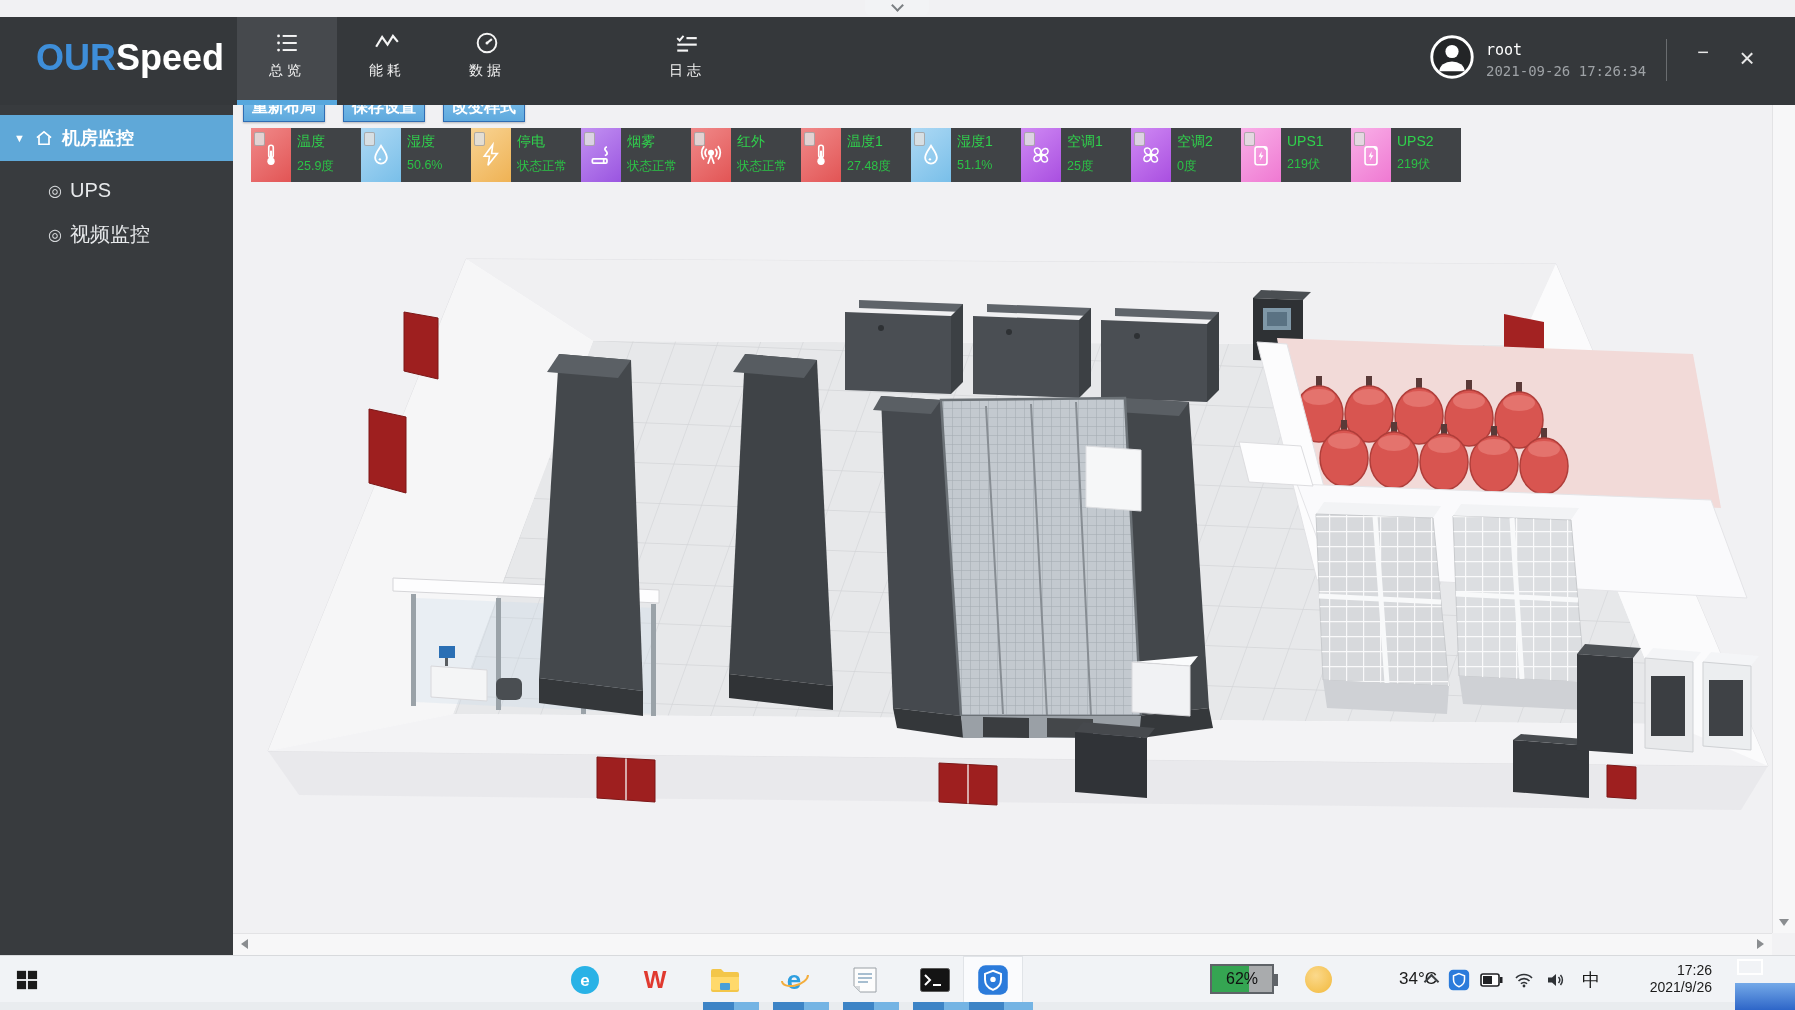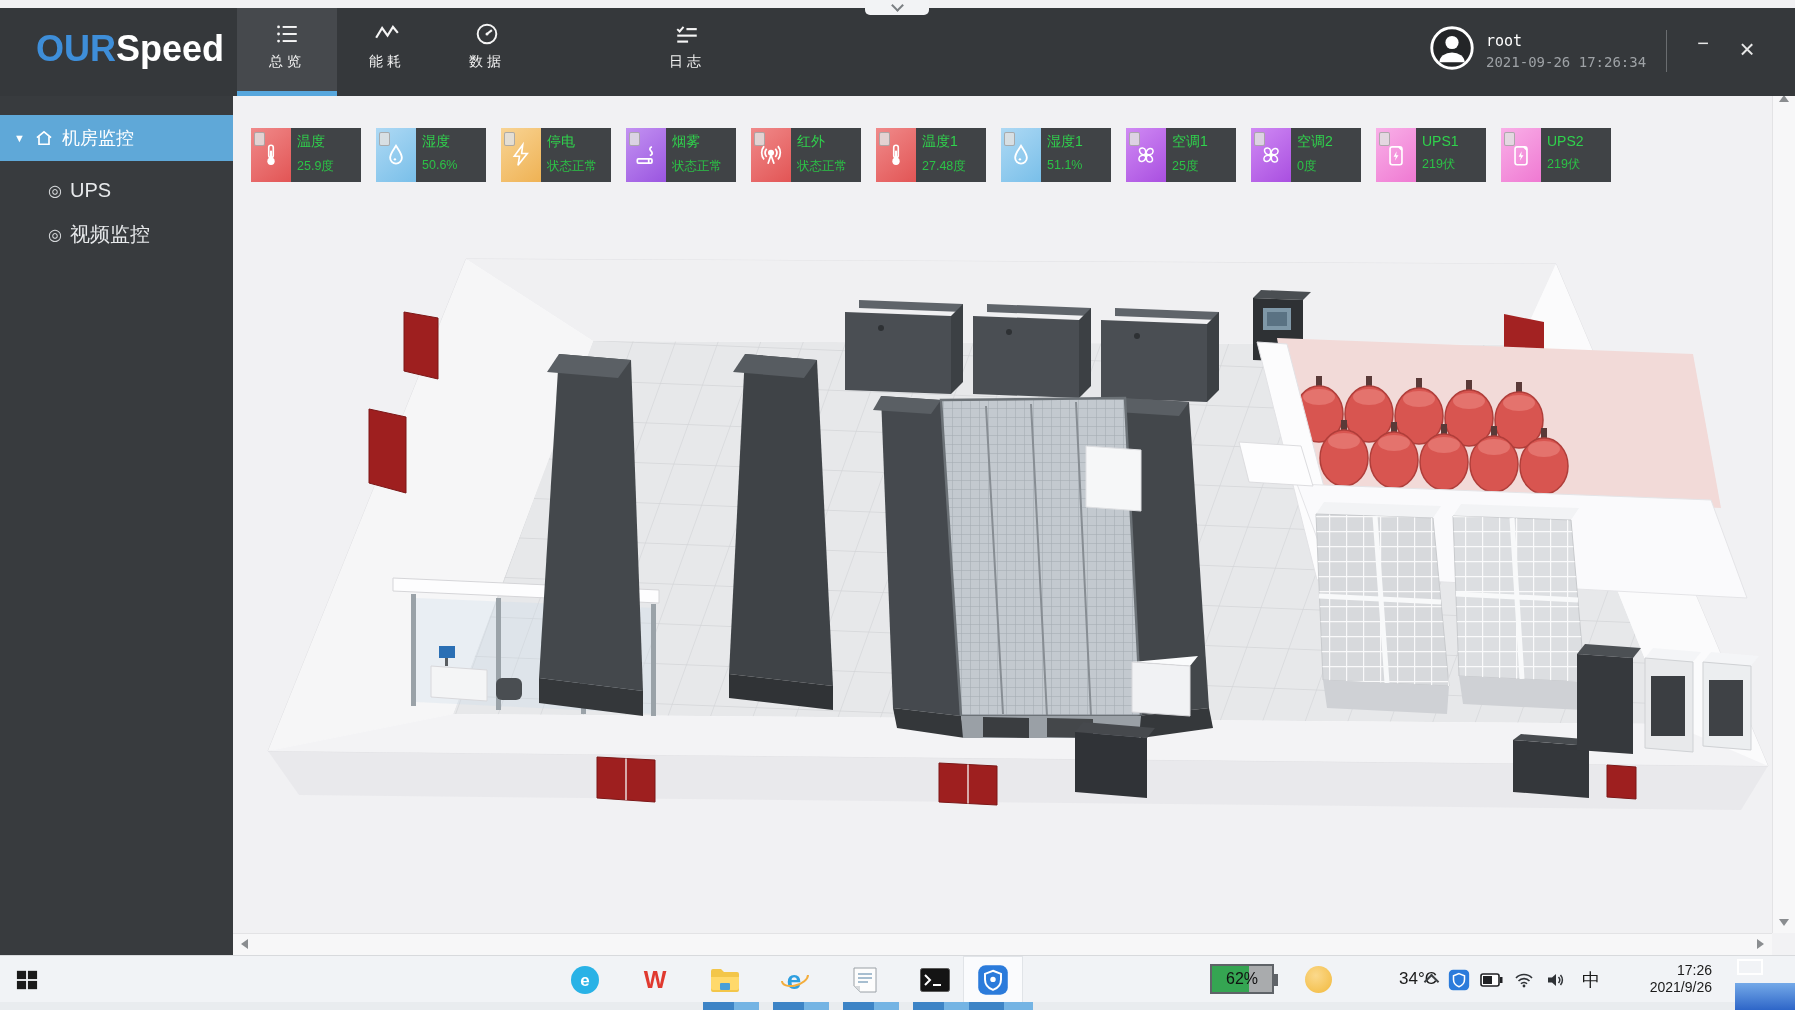--- a/index.html
+++ b/index.html
@@ -1,20 +1,20 @@
 <!DOCTYPE html>
 <html><head>
 <meta charset="utf-8">
 <style>
   html,body{margin:0;padding:0;background:#000;}
   *{box-sizing:border-box;font-family:"Liberation Sans","DejaVu Sans",sans-serif;}
   #app{position:relative;width:1795px;height:1010px;overflow:hidden;background:#f1f1f3;}
 
   
-  .header{position:absolute;left:0;top:8px;width:1795px;height:88px;background:#35383b;z-index:30;}
+  .header{position:absolute;left:0;top:17px;width:1795px;height:88px;background:#35383b;z-index:30;}
   .logo{position:absolute;left:36px;top:20px;font-size:36px;font-weight:bold;letter-spacing:0;}
   .logo .p1{color:#3e8ed9;} .logo .p2{color:#ffffff;}
   .tab{position:absolute;top:0;width:100px;height:88px;text-align:center;cursor:pointer;}
   .tab .ticon{margin-top:13px;height:28px;}
   .tab .tlabel{margin-top:4px;font-size:14px;color:#f2f2f2;letter-spacing:4px;}
   .tab.active{background:#46494d;}
   .tab.active::after{content:"";position:absolute;left:0;bottom:0;width:100%;height:5px;background:#57a7dd;}
   .collapse-tab{position:absolute;left:865px;top:0;width:64px;height:15px;background:#f2f3f5;border-radius:0 0 5px 5px;z-index:40;display:flex;align-items:center;justify-content:center;}
   .chev-down{width:9px;height:9px;border-right:2px solid #7a7e82;border-bottom:2px solid #7a7e82;transform:rotate(45deg);margin-top:-5px;}
   .user-cluster{position:absolute;left:1430px;top:0;height:88px;}
@@ -23,31 +23,31 @@
   .udate{position:absolute;left:56px;top:46px;font-family:"DejaVu Sans Mono",monospace;font-size:14px;color:#9ea2a6;white-space:nowrap;}
   .hsep{position:absolute;left:1666px;top:22px;width:1px;height:42px;background:#6a6d70;}
   .win-min{position:absolute;left:1688px;top:24px;width:30px;height:34px;color:#e8e8e8;font-size:20px;text-align:center;cursor:pointer;}
   .win-close{position:absolute;left:1730px;top:24px;width:34px;height:34px;color:#e8e8e8;font-size:26px;line-height:34px;text-align:center;cursor:pointer;}
 
   
   .sidebar{position:absolute;left:0;top:88px;width:233px;height:867px;background:#383b3e;z-index:20;}
   .side-group{position:absolute;left:0;top:27px;width:233px;height:46px;background:#5fa8d8;display:flex;align-items:center;cursor:pointer;}
   .side-group .arr{margin-left:14px;font-size:11px;color:#ffffff;}
   .side-group .gicon{margin-left:9px;height:20px;}
-  .side-group .glabel{margin-left:8px;font-size:18px;font-weight:normal;color:#ffffff;}
+  .side-group .glabel{margin-left:8px;font-size:18px;font-weight:bold;color:#ffffff;}
   .side-item{position:absolute;left:0;width:233px;height:32px;display:flex;align-items:center;cursor:pointer;color:#e8eaec;}
   .side-item .bullet{margin-left:48px;font-size:16px;color:#d6d9db;}
   .side-item .silabel{margin-left:8px;font-size:20px;}
 
   
   .content{position:absolute;left:233px;top:88px;width:1562px;height:867px;background:#f1f1f3;}
   .toolbar{position:absolute;left:10px;top:5px;display:flex;gap:18px;}
   .tool-btn{background:linear-gradient(#7fc0ec,#5ea9dd);border:1px solid #2f6db3;color:#ffffff;font-size:16px;font-weight:bold;padding:3px 8px;cursor:pointer;box-shadow:0 1px 2px rgba(0,0,0,.25);}
 
-  .sensor-row{position:absolute;left:18px;top:40px;display:flex;gap:15px;}
+  .sensor-row{position:absolute;left:18px;top:40px;display:flex;gap:0;}
   .tile{width:110px;height:54px;display:flex;cursor:pointer;}
   .tile-ico{position:relative;width:40px;height:54px;display:flex;align-items:center;justify-content:center;}
   .chip{position:absolute;left:3px;top:4px;width:11px;height:14px;background:rgba(225,225,225,.85);border:1px solid rgba(120,120,120,.5);border-radius:2px;}
   .tile-info{width:70px;height:54px;background:#404346;padding:5px 0 0 6px;overflow:hidden;}
   .t-label{font-size:14px;color:#2fd24c;white-space:nowrap;}
   .t-value{margin-top:7px;font-size:12.5px;color:#2bc246;white-space:nowrap;}
   .s-red{background:linear-gradient(140deg,#f08a8a,#e25555);}
   .s-blue{background:linear-gradient(140deg,#aed9f4,#79bfe9);}
   .s-orange{background:linear-gradient(140deg,#f8d494,#efb254);}
   .s-violet{background:linear-gradient(140deg,#c392f2,#9a55e0);}
@@ -180,20 +180,25 @@
       <span class="silabel">UPS</span>
     </div>
     <div class="side-item" style="top:130px">
       <span class="bullet">◎</span>
       <span class="silabel">视频监控</span>
     </div>
   </div>
 
   <div class="content">
 
+    <div class="toolbar">
+      <button class="tool-btn">重新布局</button>
+      <button class="tool-btn">保存设置</button>
+      <button class="tool-btn">改变样式</button>
+    </div>
 
     <div class="sensor-row">
       <div class="tile">
         <div class="tile-ico s-red">
             <i class="chip"></i>
           <svg width="26" height="26" viewBox="0 0 24 24">
               <rect x="9.9" y="3" width="4.2" height="11.5" rx="2.1" stroke="#fff" fill="none" stroke-width="1.5"></rect>
               <circle cx="12" cy="17.8" r="3.4" fill="#fff"></circle>
               <line x1="12" y1="8" x2="12" y2="14.5" stroke="#fff" stroke-width="2"></line>
             </svg>

